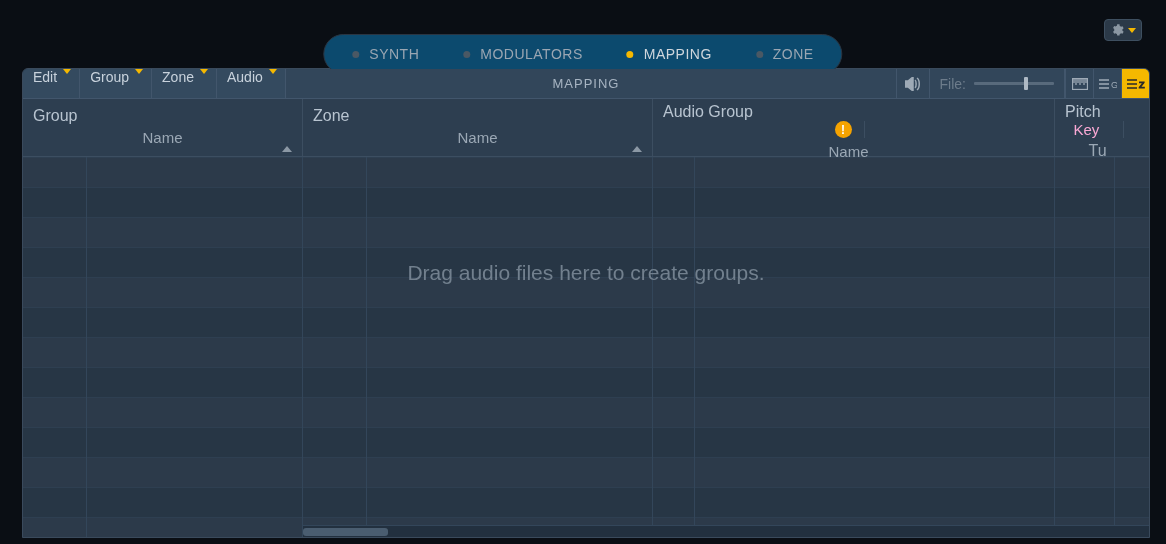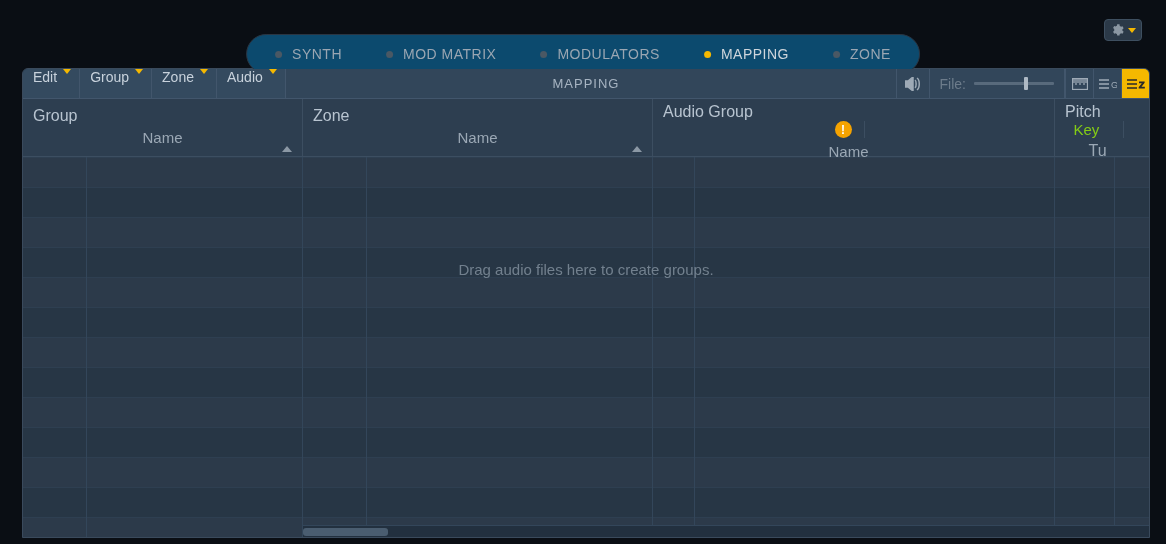--- a/index.html
+++ b/index.html
@@ -236,21 +236,21 @@
     border-radius: 50%;
     display:flex;
     align-items:center;
     justify-content:center;
     color:#fff;
     font-size:12px;
     font-weight:bold;
   }
   
   .pitch-sub { display:flex; width:100%; margin:0 -10px; height:100%;}
-  .pitch-key { width:60px; border-right:1px solid #3c4e61; display:flex; align-items:flex-start; padding-left:10px; color:#84cc16; font-size:15px;}
+  .pitch-key { width:60px; border-right:1px solid #3c4e61; display:flex; align-items:flex-start; padding-left:10px; color:#f9a8d4; font-size:15px;}
   .pitch-tu { flex:1; display:flex; align-items:center; padding-left:8px; color:#9ba8b5; font-size:16px;}
 
   
   .body-area {
     flex: 1;
     position: relative;
     background: #293848;
     overflow:hidden;
   }
   .row-lines {
@@ -270,21 +270,21 @@
     pointer-events:none;
   }
   .vline {
     position:absolute; top:0; bottom:0; width:1px; background:#33465a;
   }
   .drop-hint {
     position:absolute;
     top: 104px;
     left: 0; right: 0;
     text-align:center;
-    font-size: 15px;
+    font-size: 21px;
     color: #72808e;
   }
 
   
   .hscroll {
     position:absolute;
     left: 280px;
     right: 0;
     bottom: 0;
     height: 12px;
@@ -304,24 +304,20 @@
 </head>
 <body>
 
 <div class="outer-wrap">
 
   <div class="top-tabbar">
     <div class="pill-row">
       <div class="pill-tab">
         <span class="pill-dot"></span>
         <span>SYNTH</span>
-      </div>
-      <div class="pill-tab">
-        <span class="pill-dot"></span>
-        <span>MOD MATRIX</span>
       </div>
       <div class="pill-tab">
         <span class="pill-dot"></span>
         <span>MODULATORS</span>
       </div>
       <div class="pill-tab active">
         <span class="pill-dot"></span>
         <span>MAPPING</span>
       </div>
       <div class="pill-tab">

